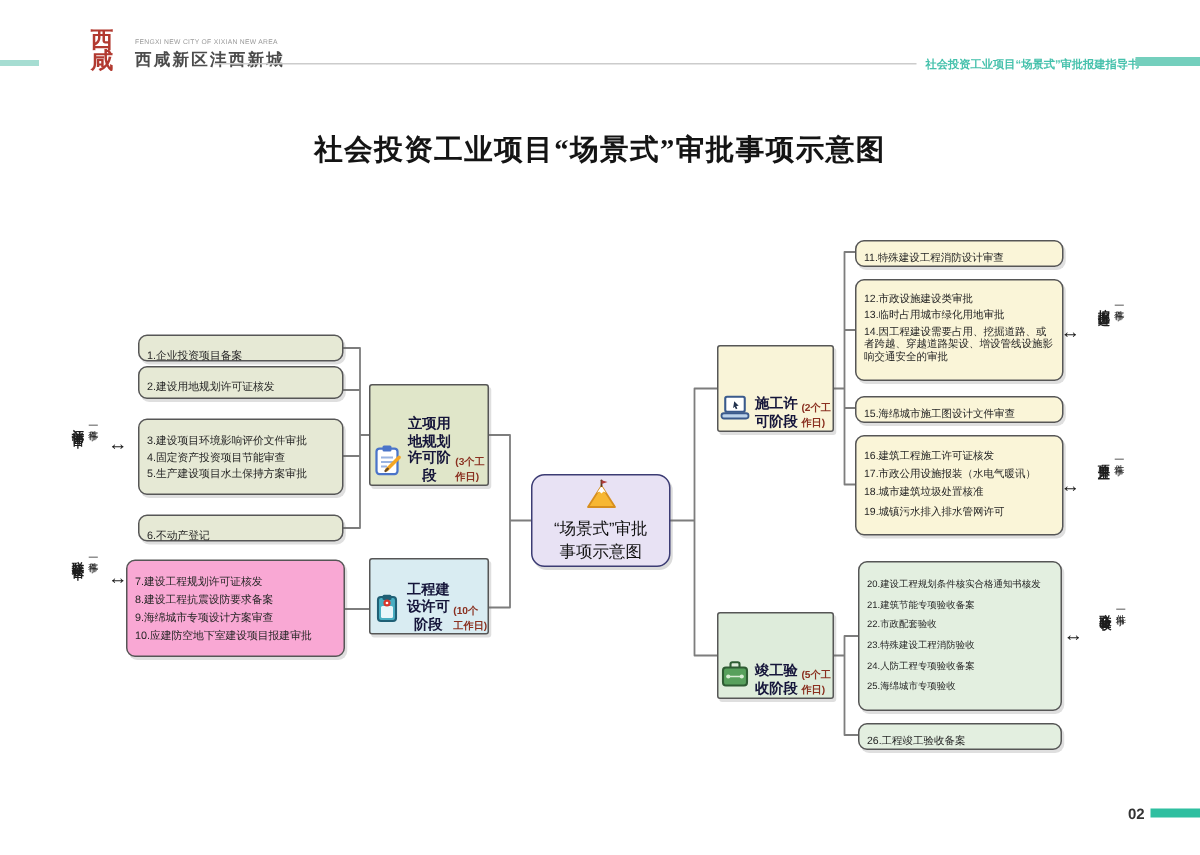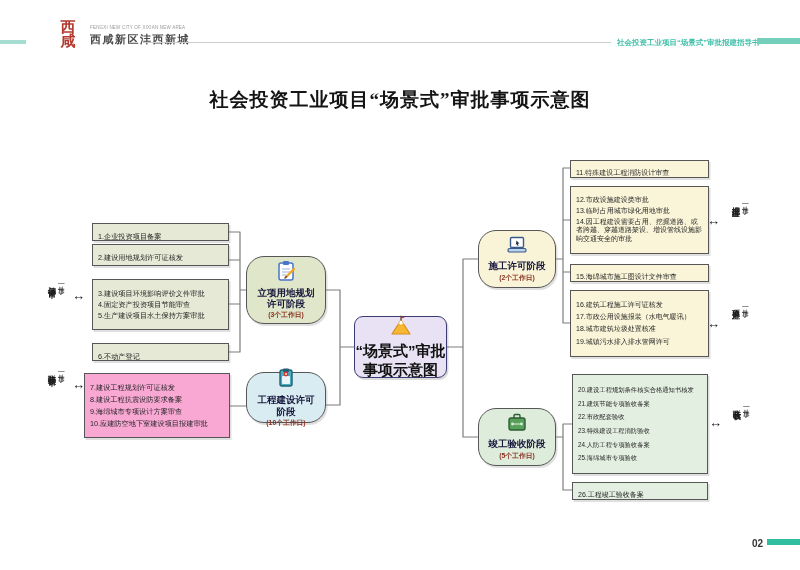--- a/index.html
+++ b/index.html
@@ -14,47 +14,47 @@
   .logo-en{font-size:4.5px;color:#9a9a9a;letter-spacing:.2px;white-space:nowrap;}
   .logo-cn{font-size:11px;color:#4c4c4c;font-weight:700;letter-spacing:1.5px;margin-top:2px;white-space:nowrap;}
   .header-line{left:143px;top:42px;width:468px;height:1px;background:#cccccc;}
   .doc-title{left:617px;top:38px;font-size:7.5px;font-weight:700;color:#46c1ac;white-space:nowrap;}
   .accent-bar-top{left:757px;top:38px;width:43px;height:6px;background:#74cfbd;}
 
   .main-title{left:0;top:87px;width:800px;text-align:center;font-family:"Liberation Serif","DejaVu Serif",serif;
               font-size:19px;font-weight:700;color:#141414;letter-spacing:1px;}
 
   
-  .ibox{border:1.2px solid #565656;border-radius:0;box-sizing:border-box;
+  .ibox{border:1.2px solid #565656;border-radius:6px;box-sizing:border-box;
         display:flex;flex-direction:column;justify-content:space-around;
         padding:8px 5px;box-shadow:1.5px 2px 0 rgba(110,110,110,.22);z-index:2;}
   .item{font-size:7.2px;line-height:1.25;color:#262626;}
   .sage{background:#e6e9d5;}
   .blue{background:#f9a8d4;}
   .yellow{background:#faf5d8;}
   .green{background:#e3efe0;}
   .small-item .item{font-size:6.3px;}
 
   
-  .stage{border:1.3px solid #565656;border-radius:18px;box-sizing:border-box;
-         display:flex;flex-direction:column;align-items:center;justify-content:center;
+  .stage{border:1.3px solid #565656;border-radius:2px;box-sizing:border-box;
+         display:flex;flex-direction:row;align-items:flex-end;justify-content:center;
          box-shadow:1.5px 2px 0 rgba(110,110,110,.22);z-index:2;}
   .stage-title{font-size:9.5px;font-weight:700;color:#15153a;text-align:center;
                line-height:1.2;white-space:pre-line;margin-top:1px;}
   .stage-days{font-size:6.8px;font-weight:700;color:#8a3020;margin-top:1px;}
   .s1bg{background:#e0e6c9;}
   .s2bg{background:#d9ecf2;}
   .s3bg{background:#f9f4d8;}
   .s4bg{background:#deecdb;}
 
   
   .center-box{border:1.6px solid #3c3c74;border-radius:9px;background:#e8e2f4;box-sizing:border-box;
               display:flex;flex-direction:column;align-items:center;justify-content:center;
               box-shadow:1.5px 2px 0 rgba(110,110,110,.25);z-index:2;}
-  .center-line{font-size:15px;font-weight:700;color:#111;line-height:1.3;}
+  .center-line{font-size:11px;font-weight:400;color:#111;line-height:1.3;}
 
   
   .side-label{display:flex;align-items:flex-start;gap:2px;z-index:2;}
   .vcol{writing-mode:vertical-rl;text-orientation:upright;line-height:1;}
   .vterm{font-size:8px;font-weight:700;color:#1d1d1d;letter-spacing:1px;}
   .vbadge{font-size:6.8px;color:#1d1d1d;letter-spacing:1px;}
   .arrow{font-size:13px;font-weight:900;color:#1a1a1a;line-height:1;z-index:2;}
 
   
   .page-num{left:752px;top:538px;font-size:10px;font-weight:700;color:#333;}

